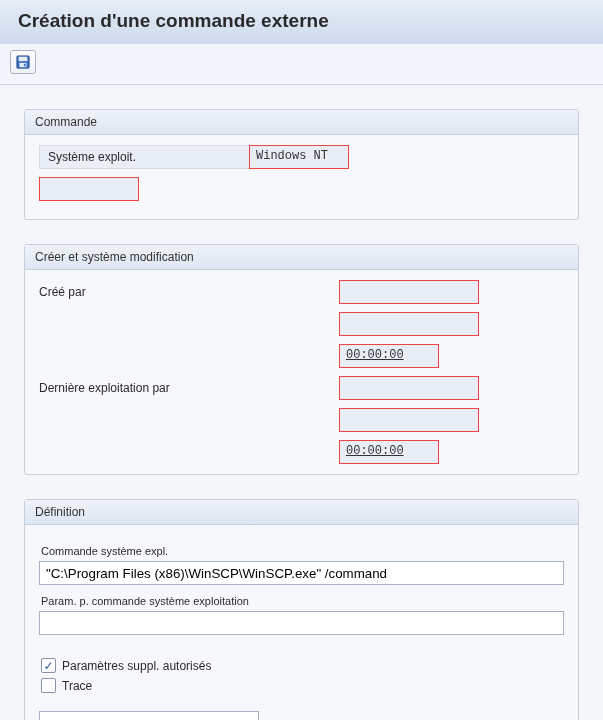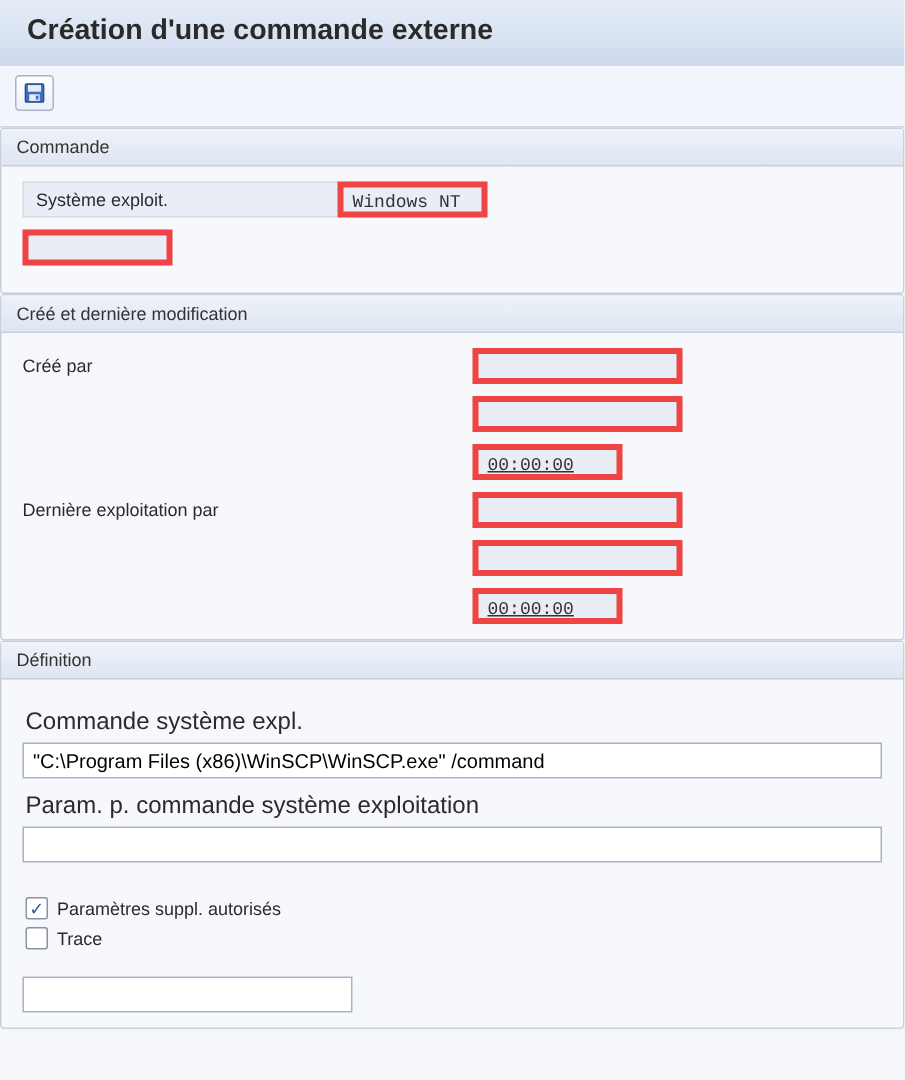--- a/index.html
+++ b/index.html
@@ -29,21 +29,21 @@
     border: 1px solid #a9b4c7;
     border-radius: 3px;
     background: linear-gradient(#ffffff, #edf1f8);
     display: inline-flex;
     align-items: center;
     justify-content: center;
     cursor: pointer;
   }
   .tool-btn svg { display: block; }
   .groupbox {
-    margin: 0;
+    margin: 24px;
     border: 1px solid #c7cfdc;
     border-radius: 3px;
     background: #f6f8fc;
   }
   .group-title {
     background: linear-gradient(#eef2f9, #dfe6f2);
     border-bottom: 1px solid #c7cfdc;
     padding: 5px 10px;
     font-size: 12px;
     color: #333;
@@ -67,21 +67,21 @@
     align-items: center;
   }
   .value-cell {
     height: 24px;
     display: flex;
     align-items: center;
   }
   .ro-input {
     font-family: "Courier New", monospace;
     background: #e8edf6;
-    border: 4px solid #ef4444;
+    border: 1px solid #ef4444;
     padding: 3px 6px;
     height: 24px;
     color: #333;
   }
   .ro-input.small { width: 100px; }
   .ro-input.med   { width: 140px; }
   .active-input {
     font-family: "Courier New", monospace;
     background: #fff;
     border: 1px solid #a8b2c5;
@@ -114,21 +114,21 @@
   .full-input {
     font-family: Arial, sans-serif;
     background: #fff;
     border: 1px solid #a8b2c5;
     padding: 4px 6px;
     width: 100%;
     height: 24px;
   }
   .field-label {
     margin: 10px 2px 4px 2px;
-    font-size: 16px;
+    font-size: 11px;
   }
   .chk-row {
     display: flex;
     align-items: center;
     margin: 5px 2px;
   }
   .chk {
     width: 15px;
     height: 15px;
     border: 1px solid #8893a7;
@@ -178,21 +178,21 @@
     </div>
     <div class="row">
       <div class="value-cell">
         <div class="ro-input small"></div>
       </div>
     </div>
   </div>
 </div>
 
 <div class="groupbox">
-  <div class="group-title">Créé et dernière modification</div>
+  <div class="group-title">Créer et système modification</div>
   <div class="group-body">
     <div class="row">
       <div style="width:300px">Créé par</div>
       <div class="ro-input med"></div>
     </div>
     <div class="row">
         <div class="stack-indent ro-input med"></div>
       </div>
     <div class="row">
         <div class="stack-indent ro-input small">00:00:00</div>

